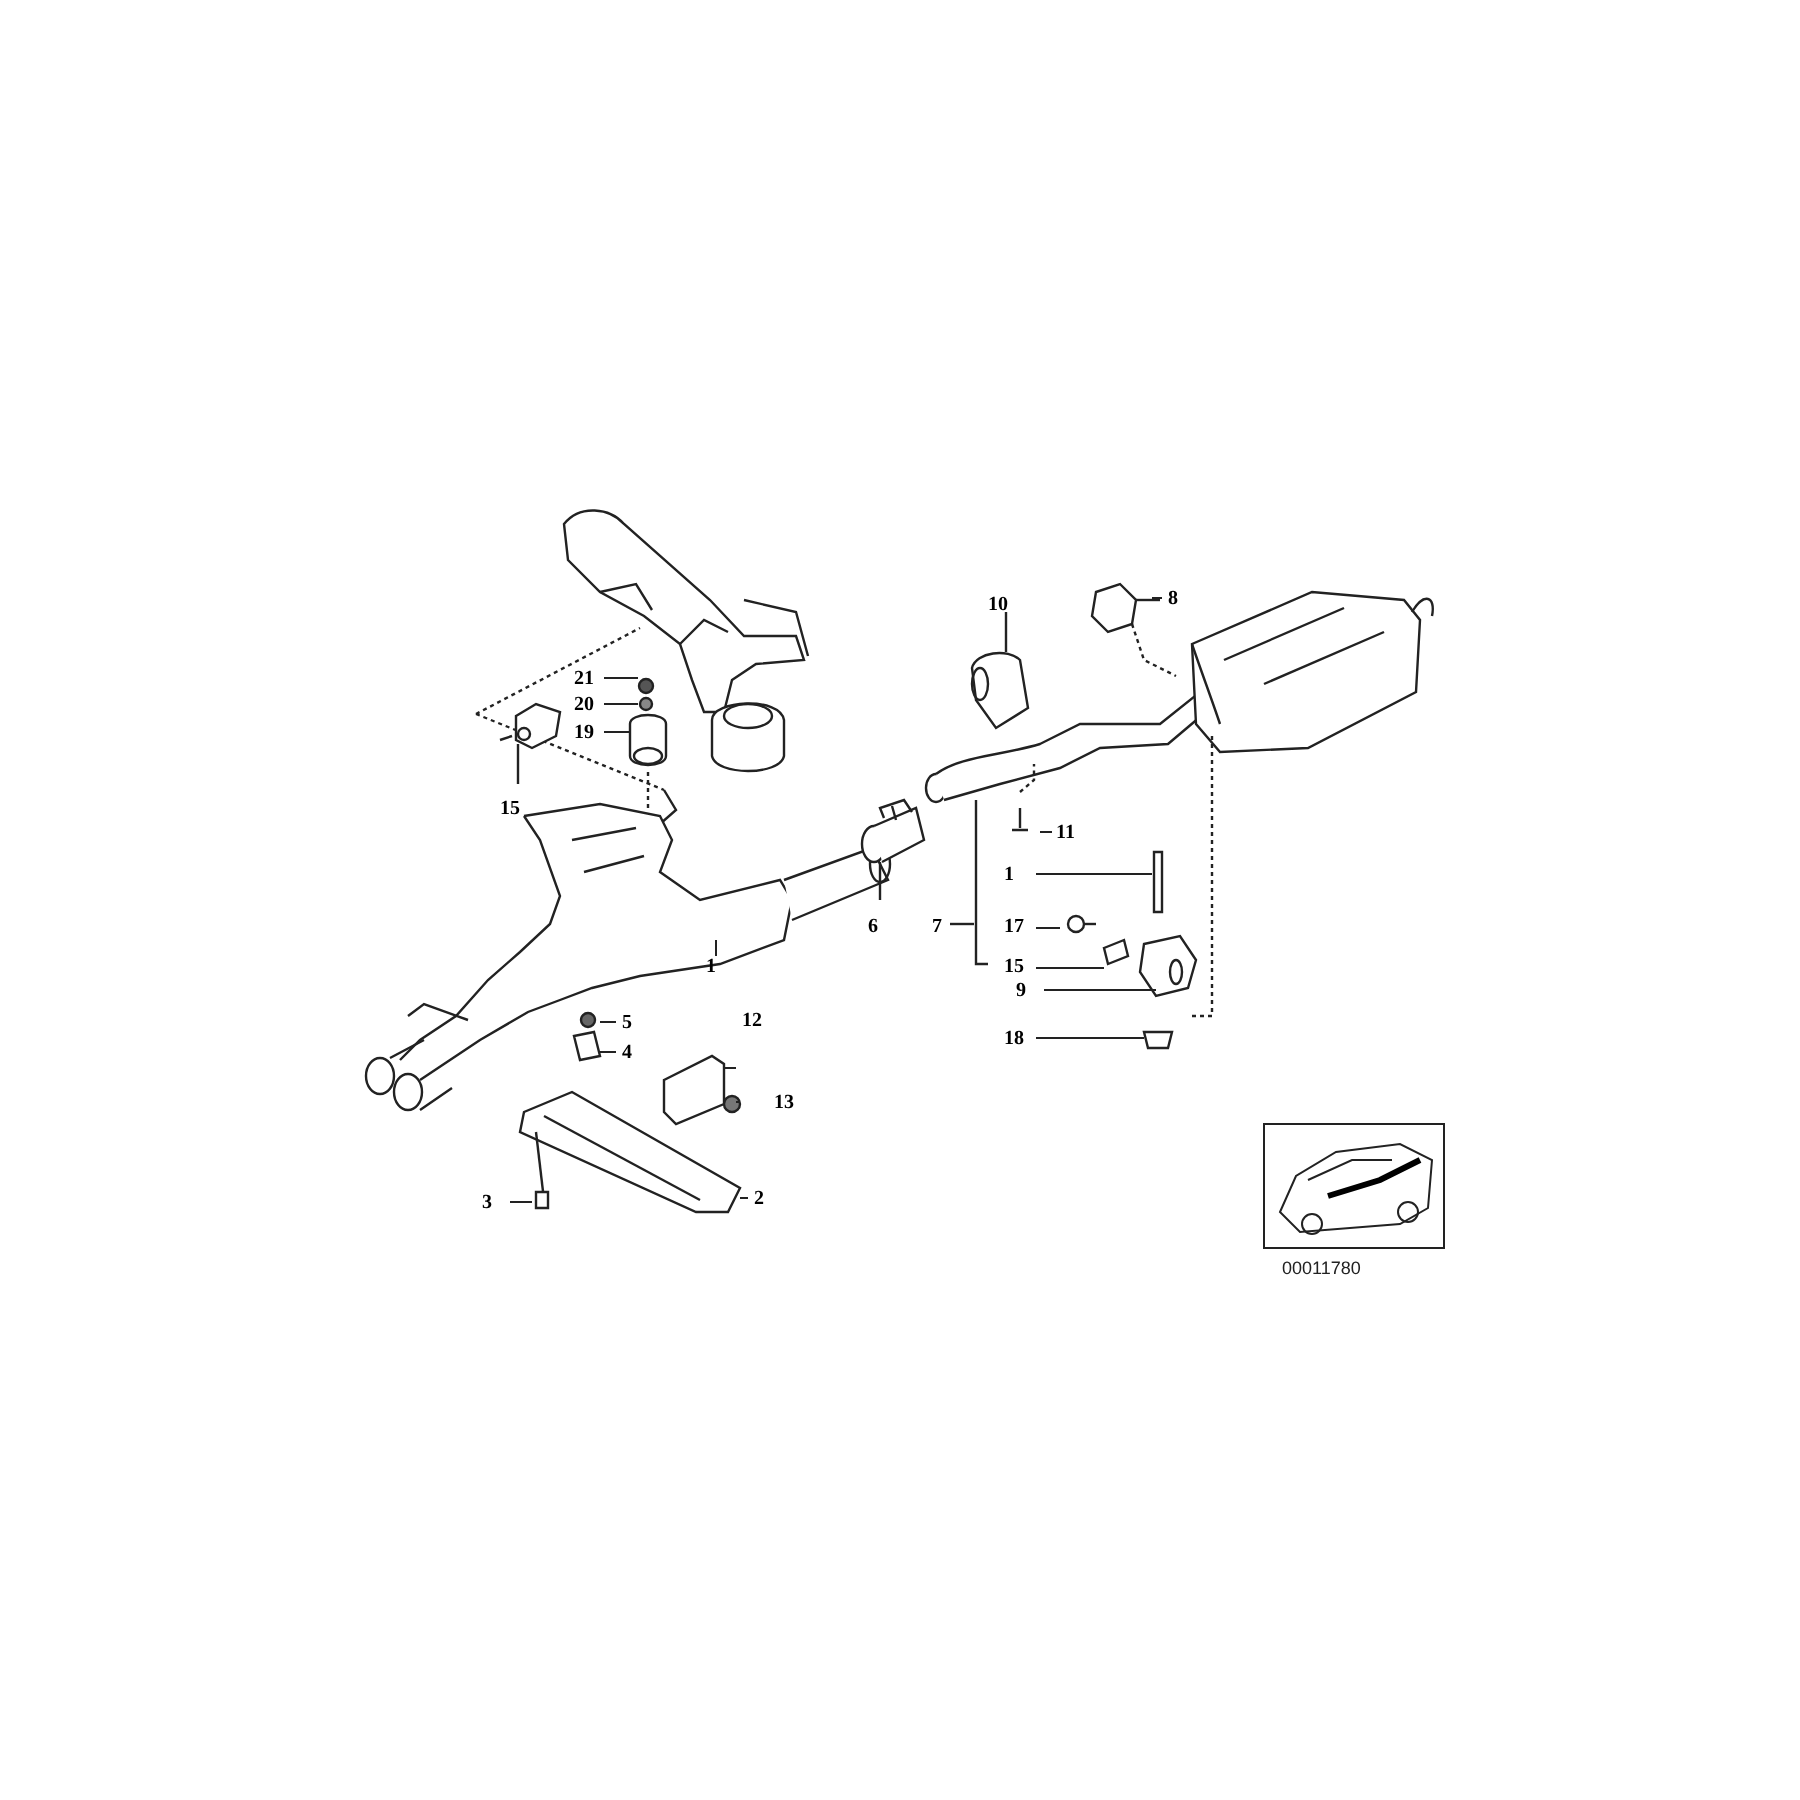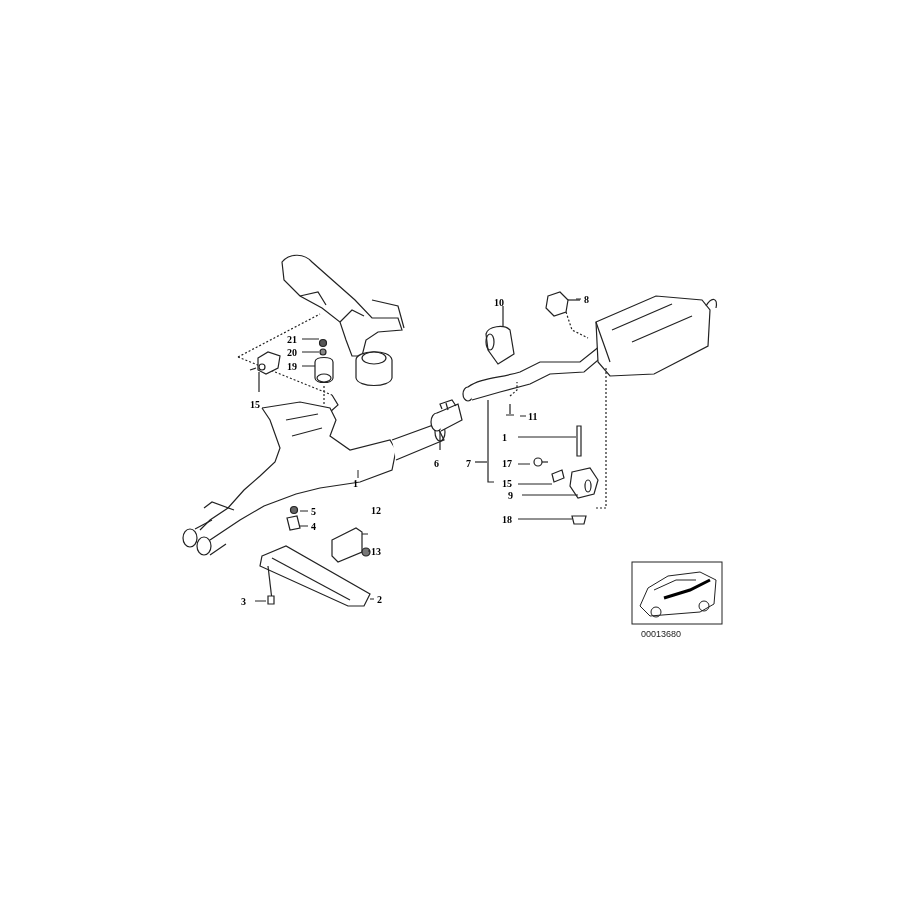--- a/index.html
+++ b/index.html
@@ -153,23 +153,23 @@
 <div class="lbl" style="left:241px;top:595px">3</div>
 <div class="lbl" style="left:311px;top:520px">4</div>
 <div class="lbl" style="left:311px;top:505px">5</div>
 <div class="lbl" style="left:434px;top:457px">6</div>
 <div class="lbl" style="left:466px;top:457px">7</div>
 <div class="lbl" style="left:584px;top:293px">8</div>
 <div class="lbl" style="left:508px;top:489px">9</div>
 <div class="lbl" style="left:494px;top:296px">10</div>
 <div class="lbl" style="left:528px;top:410px">11</div>
 <div class="lbl" style="left:371px;top:504px">12</div>
-<div class="lbl" style="left:371px;top:545px">13</div>
+<div class="lbl" style="left:387px;top:545px">13</div>
 <div class="lbl" style="left:250px;top:398px">15</div>
 <div class="lbl" style="left:502px;top:477px">15</div>
 <div class="lbl" style="left:502px;top:457px">17</div>
 <div class="lbl" style="left:502px;top:431px">1</div>
 <div class="lbl" style="left:502px;top:513px">18</div>
 <div class="lbl" style="left:287px;top:360px">19</div>
 <div class="lbl" style="left:287px;top:346px">20</div>
 <div class="lbl" style="left:287px;top:333px">21</div>
 
-<div class="docnum" style="left:641px;top:629px">00013680</div>
+<div class="docnum" style="left:641px;top:629px">00011780</div>
 
 </body></html>

